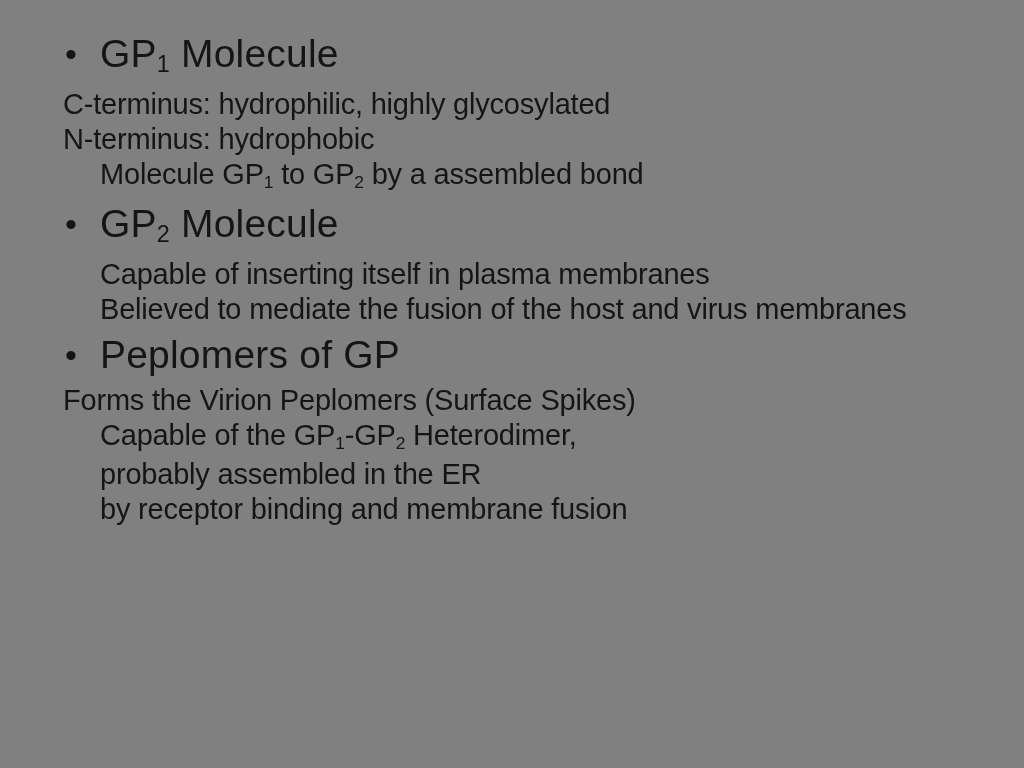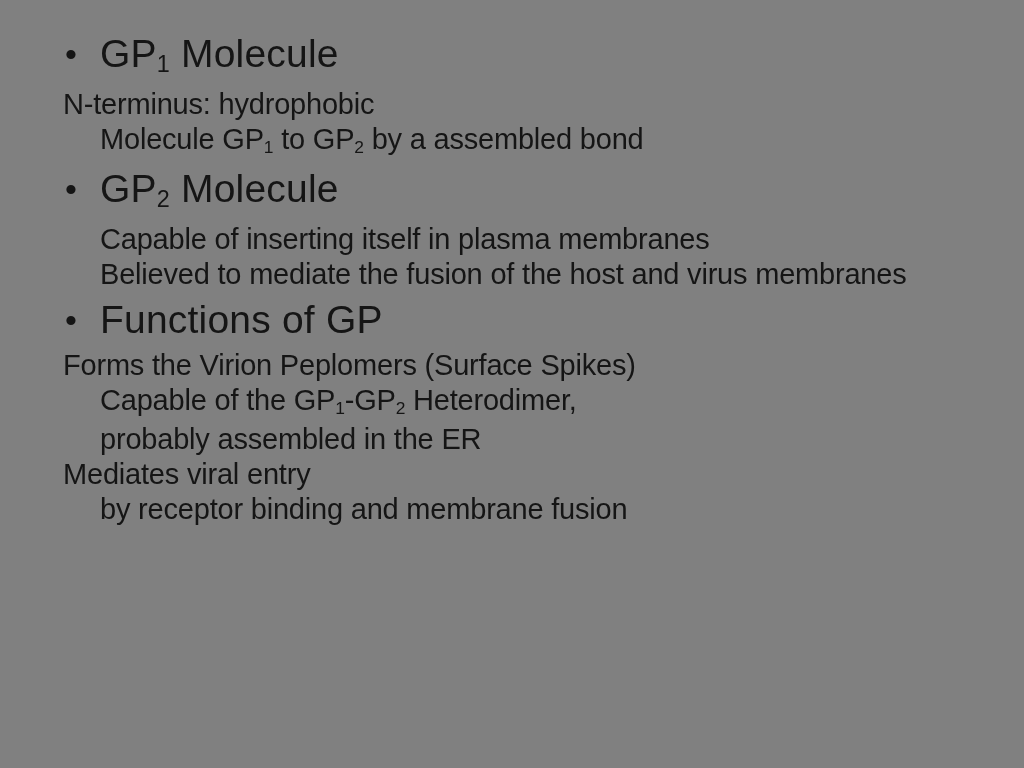--- a/index.html
+++ b/index.html
@@ -52,25 +52,25 @@
     position: relative;
     top: 0.22em;
   }
 </style>
 </head>
 <body>
 
 <div class="slide" style="background: rgb(128, 128, 128); color: rgb(21, 21, 21);">
   <div class="slide-content">
       <div class="line heading"><span class="bullet">•</span><span class="seg">GP</span><span class="sub">1</span><span class="seg"> Molecule</span></div>
+      <div class="line body"><span class="seg">C-terminus: hydrophilic, highly glycosylated</span></div>
       <div class="line body"><span class="seg">N-terminus: hydrophobic</span></div>
       <div class="line body indent1"><span class="seg">Molecule GP</span><span class="sub">1</span><span class="seg"> to GP</span><span class="sub">2</span><span class="seg"> by a assembled bond</span></div>
       <div class="line heading"><span class="bullet">•</span><span class="seg">GP</span><span class="sub">2</span><span class="seg"> Molecule</span></div>
       <div class="line body indent1"><span class="seg">Capable of inserting itself in plasma membranes</span></div>
       <div class="line body indent1"><span class="seg">Believed to mediate the fusion of the host and virus membranes</span></div>
-      <div class="line heading"><span class="bullet">•</span><span class="seg">Functions of GP</span></div>
+      <div class="line heading"><span class="bullet">•</span><span class="seg">Peplomers of GP</span></div>
       <div class="line body"><span class="seg">Forms the Virion Peplomers (Surface Spikes)</span></div>
       <div class="line body indent1"><span class="seg">Capable of the GP</span><span class="sub">1</span><span class="seg">-GP</span><span class="sub">2</span><span class="seg"> Heterodimer,</span></div>
       <div class="line body indent1"><span class="seg">probably assembled in the ER</span></div>
-      <div class="line body"><span class="seg">Mediates viral entry</span></div>
       <div class="line body indent1"><span class="seg">by receptor binding and membrane fusion</span></div>
     </div>
 </div>
 
 </body></html>

